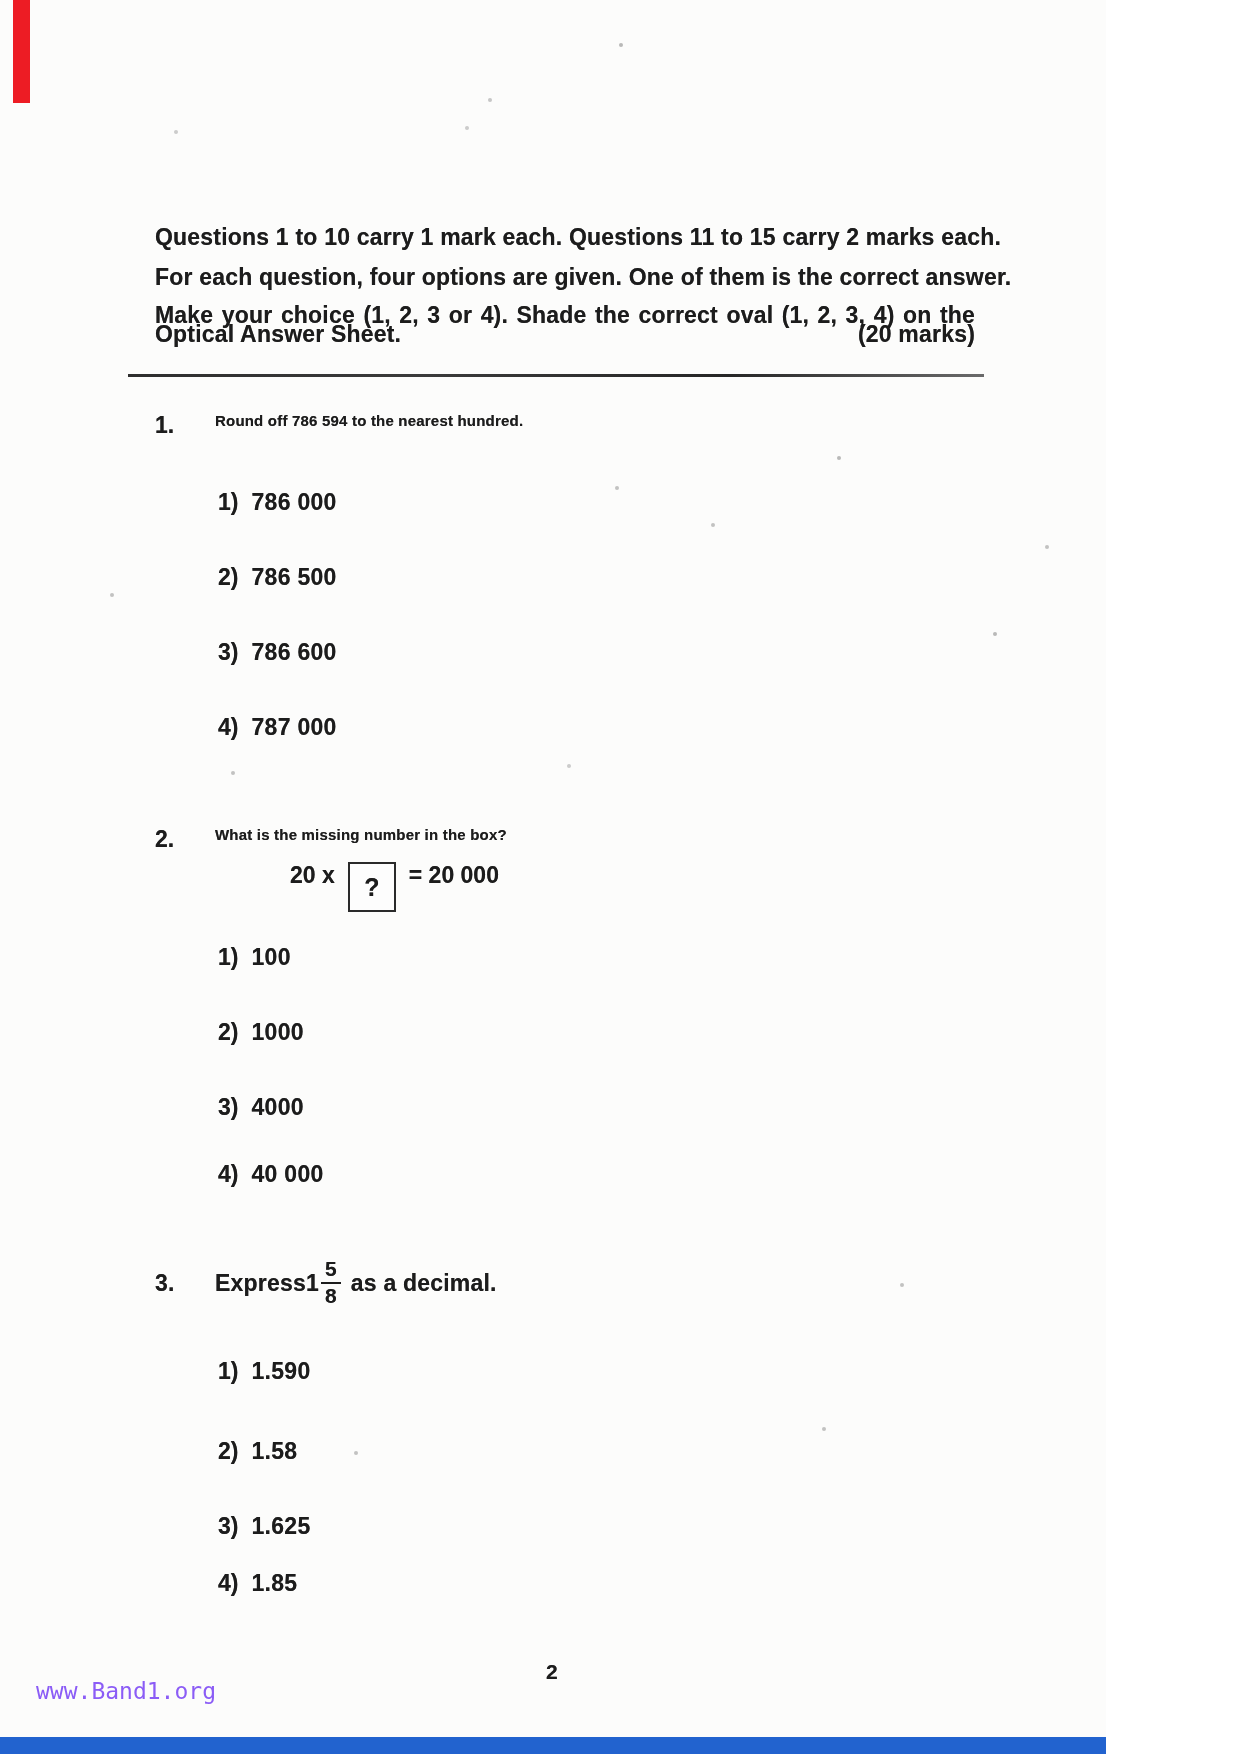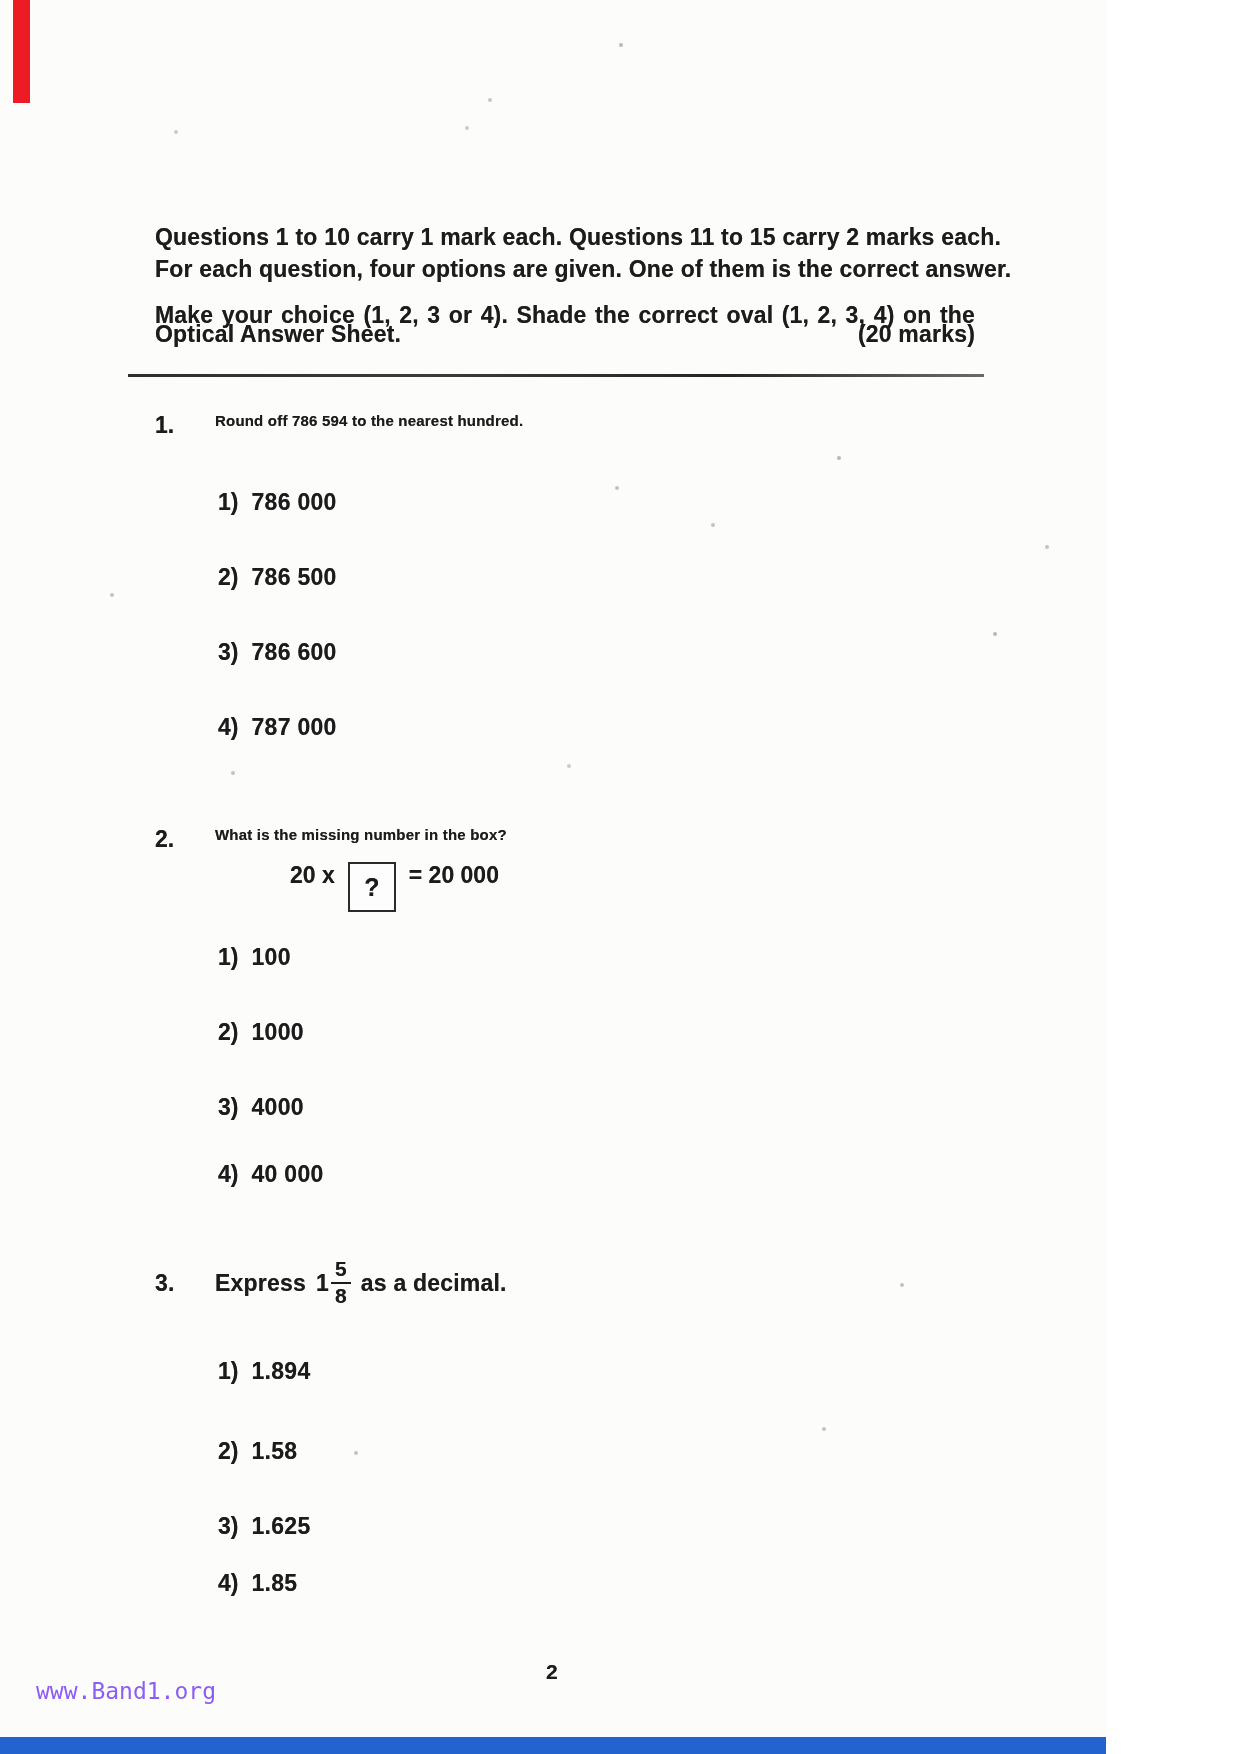--- a/index.html
+++ b/index.html
@@ -16,21 +16,21 @@
 
   
   .red-bar{position:absolute;left:13px;top:0;width:17px;height:103px;background:#ed1c24;}
   .blue-bar{position:absolute;left:0;top:1737px;width:1239px;height:17px;background:#2263cf;}
 
   
   .iline{position:absolute;left:155px;width:820px;font-size:23px;font-weight:600;
          text-align:justify;text-align-last:justify;white-space:nowrap;letter-spacing:.2px;}
   .iline b{font-weight:800;}
   .iline.l1{top:224px;}
-  .iline.l2{top:256px;}
+  .iline.l2{top:264px;}
   .iline.l3{top:302px;}
   .iline4{position:absolute;left:155px;top:321px;width:820px;display:flex;
           justify-content:space-between;font-size:23px;font-weight:600;letter-spacing:.2px;}
 
   .rule{position:absolute;left:128px;top:374px;width:856px;height:3px;
         background:linear-gradient(90deg,#2e2e2e,#3b3b3b 35%,#262626 70%,#6a6a6a);}
 
   .qnum{position:absolute;left:155px;font-size:23px;font-weight:600;}
   .qtext{position:absolute;left:215px;font-size:15px;font-weight:600;letter-spacing:.2px;}
 
@@ -40,21 +40,21 @@
   
   .equation{position:absolute;left:290px;top:862px;display:flex;gap:13px;
             font-size:23px;font-weight:600;}
   .qbox{width:44px;height:46px;border:2px solid #2a2a2a;display:flex;align-items:center;
         justify-content:center;font-size:25px;font-weight:600;background:#fdfdfd;}
 
   
   .q3row{position:absolute;left:155px;top:1248px;height:70px;display:flex;align-items:center;
          font-size:23px;font-weight:600;letter-spacing:.2px;}
   .q3row .num{width:60px;}
-  .q3row .pre{margin-right:10px;}
+  .q3row .pre{}
   .q3row .whole{margin-right:2px;}
   .frac{display:inline-flex;flex-direction:column;align-items:center;line-height:1.08;
         font-size:21px;font-weight:600;margin-right:10px;}
   .frac .top{border-bottom:2px solid #1c1c1c;padding:0 4px 1px;}
   .frac .bot{padding-top:1px;}
 
   .pagenum{position:absolute;left:546px;top:1660px;font-size:21px;font-weight:700;}
   .watermark{position:absolute;left:36px;top:1678px;font-family:"DejaVu Sans Mono",monospace;
              font-size:23px;font-weight:500;color:#8b5cf6;text-shadow:none;}
 
@@ -149,21 +149,21 @@
       <span class="whole">1</span>
       <span class="frac">
         <span class="top">5</span>
         <span class="bot">8</span>
       </span>
       <span>as a decimal.</span>
     </div>
 
     <div class="opt" style="top:1358px">
         <span class="m">1)</span>
-        <span class="v">1.894</span>
+        <span class="v">1.590</span>
       </div>
     <div class="opt" style="top:1438px">
         <span class="m">2)</span>
         <span class="v">1.58</span>
       </div>
     <div class="opt" style="top:1513px">
         <span class="m">3)</span>
         <span class="v">1.625</span>
       </div>
     <div class="opt" style="top:1570px">

